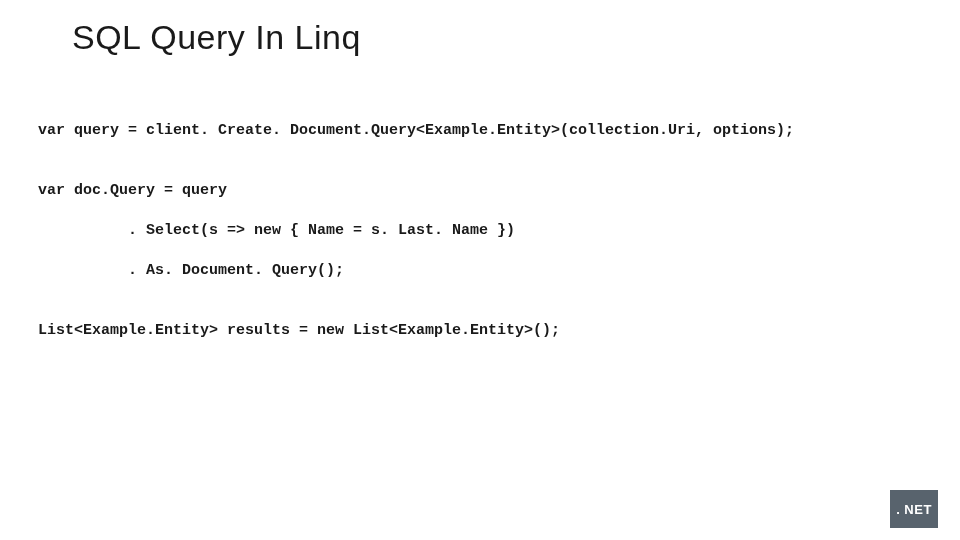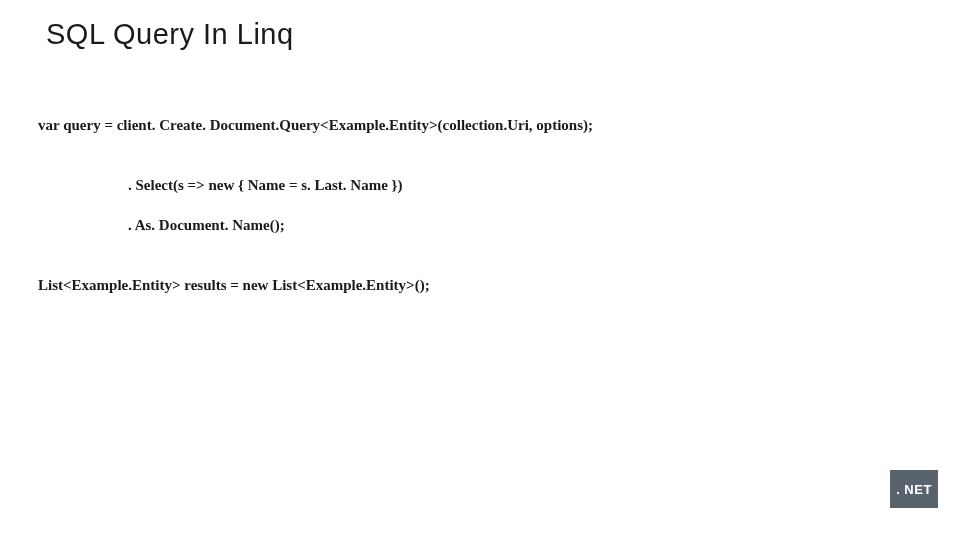--- a/index.html
+++ b/index.html
@@ -5,66 +5,67 @@
     * { margin: 0; padding: 0; box-sizing: border-box; }
     body {
       width: 960px;
       height: 540px;
       background: #ffffff;
       font-family: Arial, Helvetica, sans-serif;
       position: relative;
       overflow: hidden;
     }
     .slide-title {
-      font-size: 29px;
+      font-size: 34px;
       font-weight: 400;
       color: #1a1a1a;
-      padding: 18px 0 0 46px;
+      padding: 18px 0 0 72px;
       letter-spacing: 0.5px;
     }
     .code-block {
       padding: 62px 0 0 38px;
-      font-family: Liberation Serif, serif;
+      font-family: Liberation Mono, monospace;
       font-size: 15px;
       font-weight: 700;
       color: #1a1a1a;
       line-height: 1.6;
     }
     .code-line {
       margin-bottom: 16px;
     }
     .blank-line {
       height: 20px;
     }
     .indent {
       padding-left: 90px;
     }
     .badge {
       position: absolute;
       right: 22px;
-      bottom: 32px;
+      bottom: 12px;
       width: 48px;
       height: 38px;
       background: #58636d;
       color: #ffffff;
       display: flex;
       align-items: center;
       justify-content: center;
       font-size: 13px;
       font-weight: 700;
       letter-spacing: 0.5px;
     }
   </style>
 </head>
 <body>
 
 <div class="slide-title">SQL Query In Linq</div>
 
 <div class="code-block">
   <div class="code-line">var query = client. Create. Document.Query&lt;Example.Entity&gt;(collection.Uri, options);</div>
   <div class="blank-line"></div>
+  <div class="code-line">var doc.Query = query</div>
   <div class="code-line indent">. Select(s =&gt; new { Name = s. Last. Name })</div>
-  <div class="code-line indent">. As. Document. Name();</div>
+  <div class="code-line indent">. As. Document. Query();</div>
   <div class="blank-line"></div>
   <div class="code-line">List&lt;Example.Entity&gt; results = new List&lt;Example.Entity&gt;();</div>
 </div>
 
 <div class="badge">. NET</div>
 
 </body></html>

